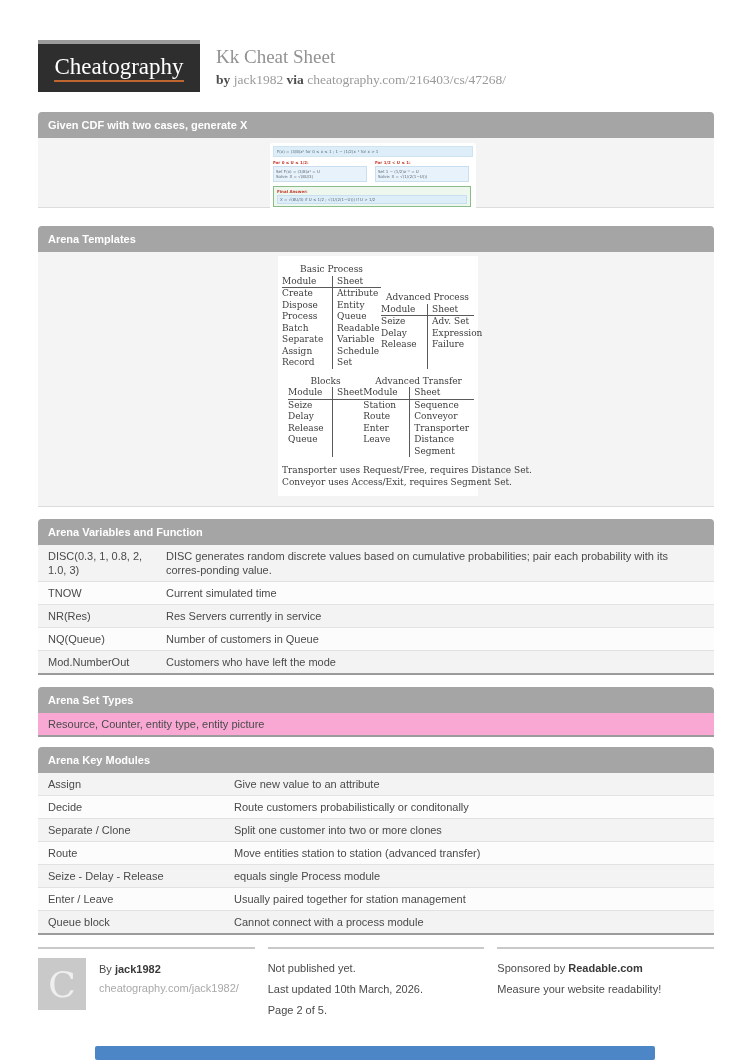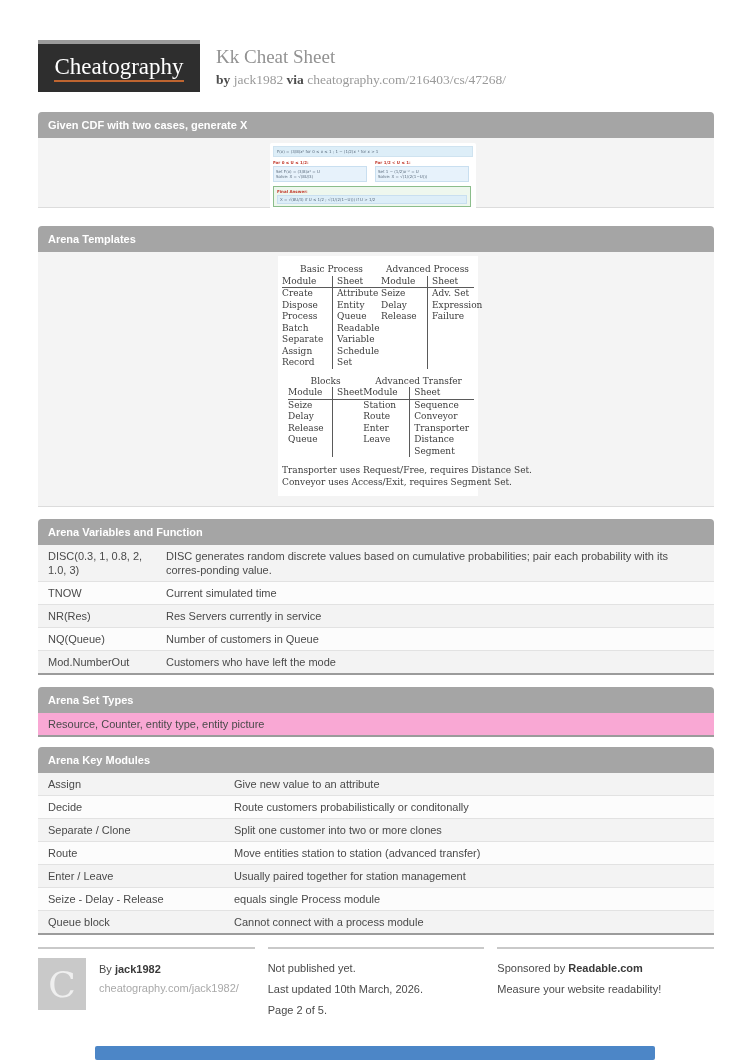--- a/index.html
+++ b/index.html
@@ -65,21 +65,21 @@
   }
   .tables-row{display:flex;justify-content:space-between;align-items:stretch;}
   .tables-row + .tables-row{margin-top:7px;}
   .mini-table{display:flex;flex-direction:column;font-size:9px;line-height:11.5px;}
   .mini-caption{text-align:center;white-space:nowrap;}
   .mini-head{display:flex;border-bottom:1px solid #5a5a5a;}
   .mini-bodyrow{display:flex;flex:1;}
   .mc1{flex:0 0 auto;padding-right:4px;}
   .mc2{flex:1;border-left:1px solid #5a5a5a;padding-left:4px;}
   .mini-table.mtab0{width:100px;} .mini-table.mtab0 .mc1{width:46px;}
-  .mini-table.mtab1{width:93px;}  .mini-table.mtab1 .mc1{width:42px;}
+  .mini-table.mtab1{width:93px;margin-top:28px;}  .mini-table.mtab1 .mc1{width:42px;}
   .mini-table.mtab2{width:76px;margin-left:6px;} .mini-table.mtab2 .mc1{width:40px;}
   .mini-table.mtab3{width:114px;} .mini-table.mtab3 .mc1{width:42px;}
   .cellline{min-height:11.5px;white-space:nowrap;}
   .tpl-notes{margin-top:7px;font-size:9px;line-height:12px;white-space:nowrap;}
 
   
   .kv-table{font-size:11px;color:#4a4a4a;}
   .kv-row{display:flex;padding:4px 10px;line-height:14px;border-top:1px solid #e2e2e2;}
   .kv-row:first-child{border-top:none;}
   .kv-row:nth-child(odd){background:#f3f3f3;}
@@ -314,26 +314,26 @@
         </div>
         <div class="kv-row">
           <div class="kv-term">Separate / Clone</div>
           <div class="kv-desc">Split one customer into two or more clones</div>
         </div>
         <div class="kv-row">
           <div class="kv-term">Route</div>
           <div class="kv-desc">Move entities station to station (advanced transfer)</div>
         </div>
         <div class="kv-row">
+          <div class="kv-term">Seize - Delay - Release</div>
+          <div class="kv-desc">equals single Process module</div>
+        </div>
+        <div class="kv-row">
           <div class="kv-term">Enter / Leave</div>
           <div class="kv-desc">Usually paired together for station management</div>
-        </div>
-        <div class="kv-row">
-          <div class="kv-term">Seize - Delay - Release</div>
-          <div class="kv-desc">equals single Process module</div>
         </div>
         <div class="kv-row">
           <div class="kv-term">Queue block</div>
           <div class="kv-desc">Cannot connect with a process module</div>
         </div>
       </div>
   </div>
 
   <div class="foot">
     <div class="fcol fcol-left">

